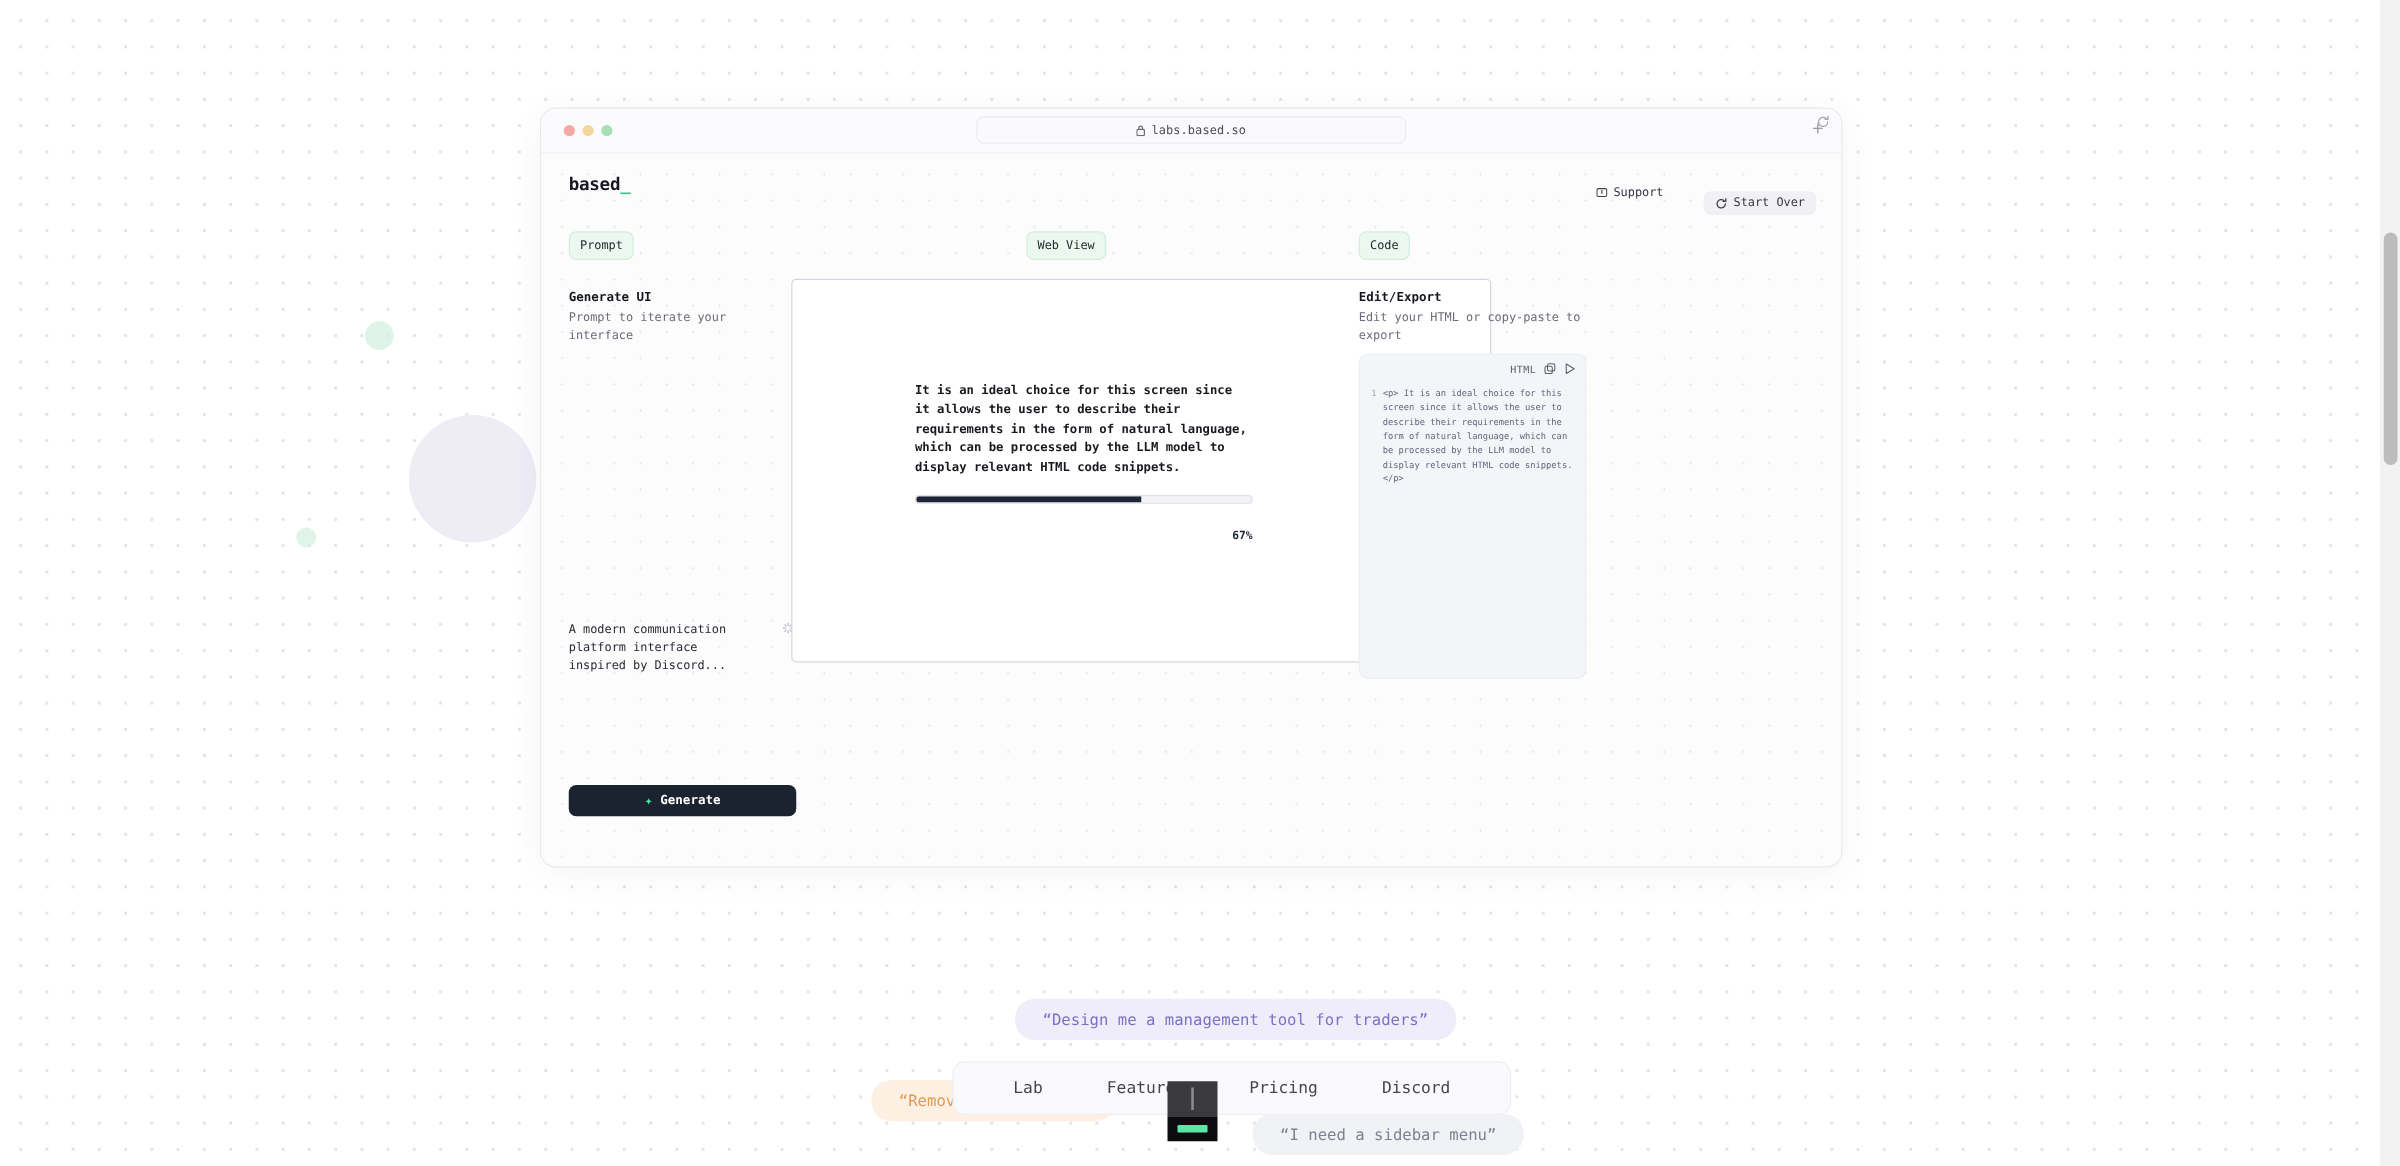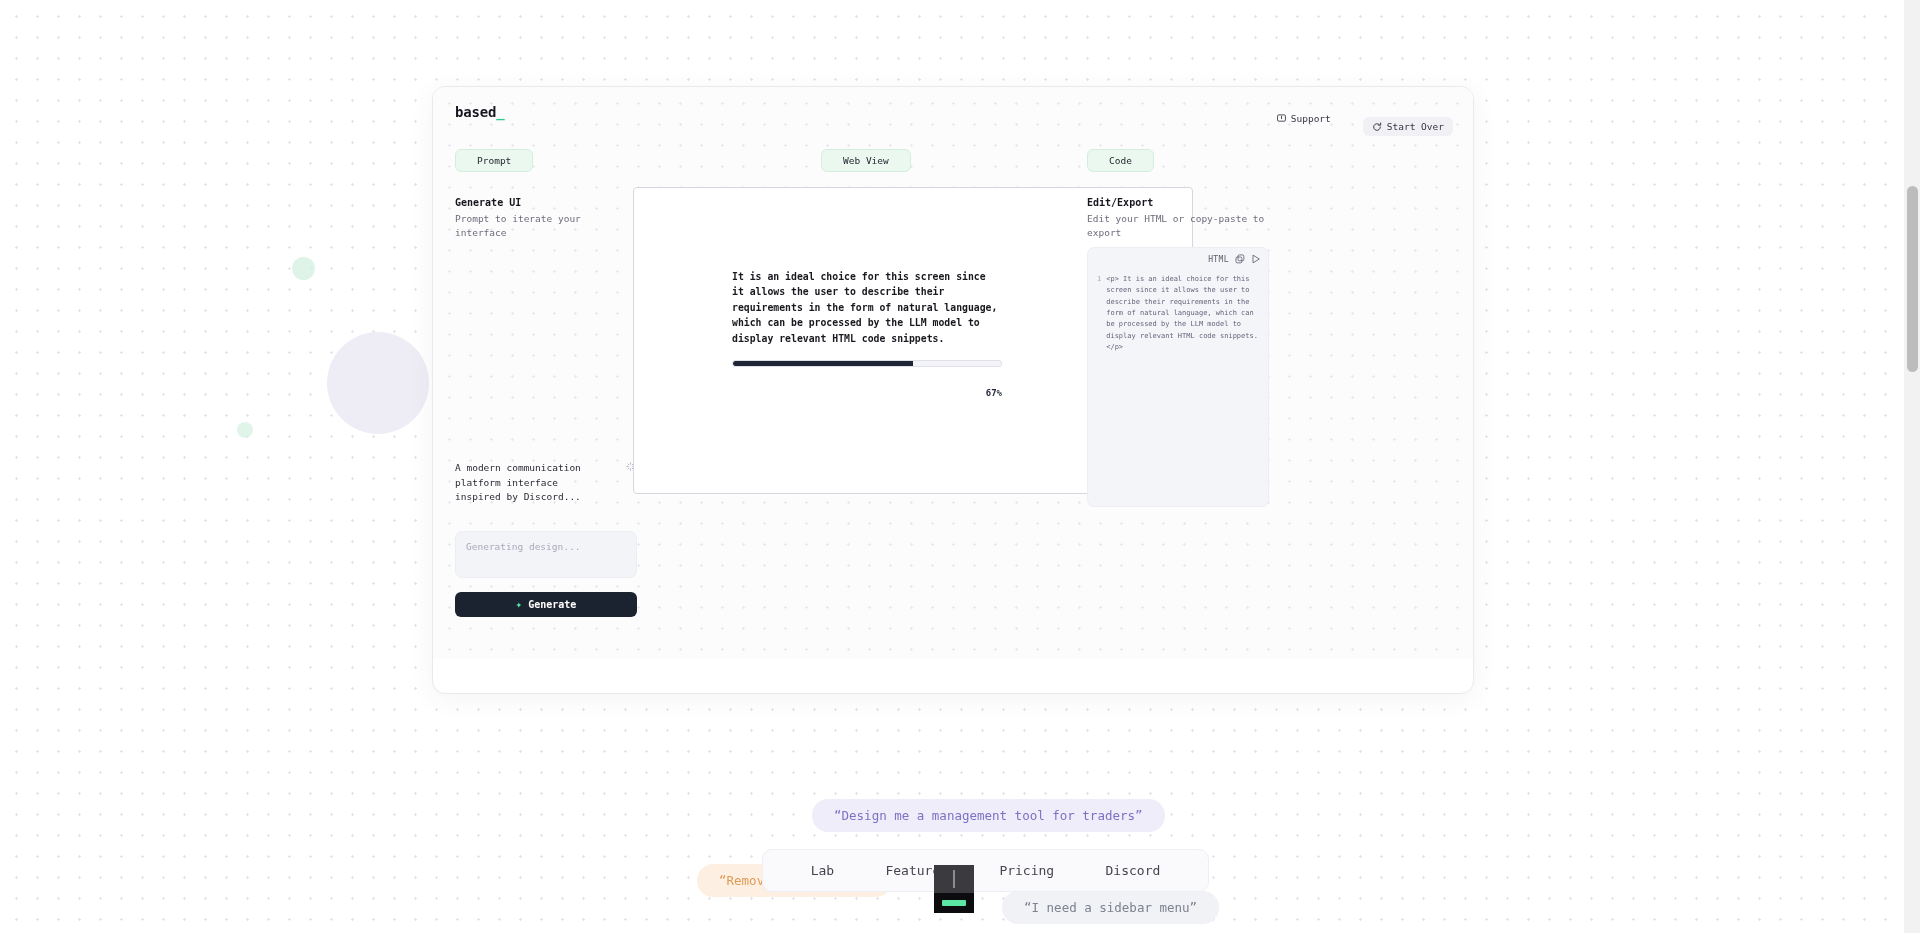--- a/index.html
+++ b/index.html
@@ -106,21 +106,21 @@
   }
   .hdr-btn.filled { background: #f0f0f5; margin-top: 16px; }
 
   
   .badge {
     position: absolute;
     background: #eaf8f0;
     border: 1px solid #d4eede;
     color: #27272f;
     font-size: 9.5px;
-    padding: 5px 21px;
+    padding: 5px 8px;
     border-radius: 6px;
     cursor: pointer;
   }
   #badge-prompt  { left: 22px;  top: 62px; }
   #badge-webview { left: 388px; top: 62px; }
   #badge-code    { left: 654px; top: 62px; }
 
   
   #left-panel { position: absolute; left: 22px; top: 110px; width: 182px; }
   .panel-title { font-size: 10px; font-weight: 700; color: #16161f; margin-bottom: 4px; }
@@ -268,20 +268,42 @@
 <body>
 
 <div id="page">
 
   <div class="blob" id="blob-mint-sm"></div>
   <div class="blob" id="blob-lavender"></div>
   <div class="blob" id="blob-mint-xs"></div>
 
   <div id="browser-window">
 
+    <div id="browser-chrome">
+      <div id="traffic-lights">
+        <span class="light red"></span>
+        <span class="light yellow"></span>
+        <span class="light green"></span>
+      </div>
+
+      <div id="url-bar">
+        <svg id="lock-icon" width="7" height="9" viewBox="0 0 7 9">
+          <rect x="0.5" y="3.5" width="6" height="5" rx="1" fill="none" stroke="#6b6b7a" stroke-width="1"></rect>
+          <path d="M2 3.5V2.4a1.5 1.5 0 0 1 3 0V3.5" fill="none" stroke="#6b6b7a" stroke-width="1"></path>
+        </svg>
+        <span id="url-text">labs.based.so</span>
+      </div>
+
+      <svg id="reload-icon" width="11" height="11" viewBox="0 0 12 12">
+        <path d="M10 6a4 4 0 1 1-1.3-2.95" fill="none" stroke="#a2a2b2" stroke-width="1.1" stroke-linecap="round"></path>
+        <path d="M10.3 1.2v2.6H7.7" fill="none" stroke="#a2a2b2" stroke-width="1.1" stroke-linecap="round" stroke-linejoin="round"></path>
+      </svg>
+
+      <div id="new-tab-button">+</div>
+    </div>
 
     <div id="app-surface">
 
       <div id="app-header">
         <div id="brand"><span>based</span><span id="brand-cursor">_</span></div>
 
         <div id="header-actions">
           <button class="hdr-btn">
             <svg width="9" height="9" viewBox="0 0 10 10">
               <rect x="0.6" y="1" width="8.8" height="7" rx="1.4" fill="none" stroke="#3d3d4c" stroke-width="1"></rect>
@@ -317,21 +339,20 @@
             <line x1="1" y1="6" x2="3" y2="6"></line>
             <line x1="9" y1="6" x2="11" y2="6"></line>
             <line x1="2.5" y1="2.5" x2="3.9" y2="3.9"></line>
             <line x1="8.1" y1="8.1" x2="9.5" y2="9.5"></line>
             <line x1="2.5" y1="9.5" x2="3.9" y2="8.1"></line>
             <line x1="8.1" y1="3.9" x2="9.5" y2="2.5"></line>
           </g>
         </svg>
       </div>
 
-      <textarea id="prompt-textarea" placeholder="Generating design..." style=""></textarea>
 
       <button id="generate-button">
         <span id="sparkle-icon">✦</span>
         <span>Generate</span>
       </button>
 
       <div id="preview-frame">
         <div id="preview-body">
           <div id="preview-text">It is an ideal choice for this screen since it allows the user to describe their requirements in the form of natural language, which can be processed by the LLM model to display relevant HTML code snippets.</div>
         </div>

